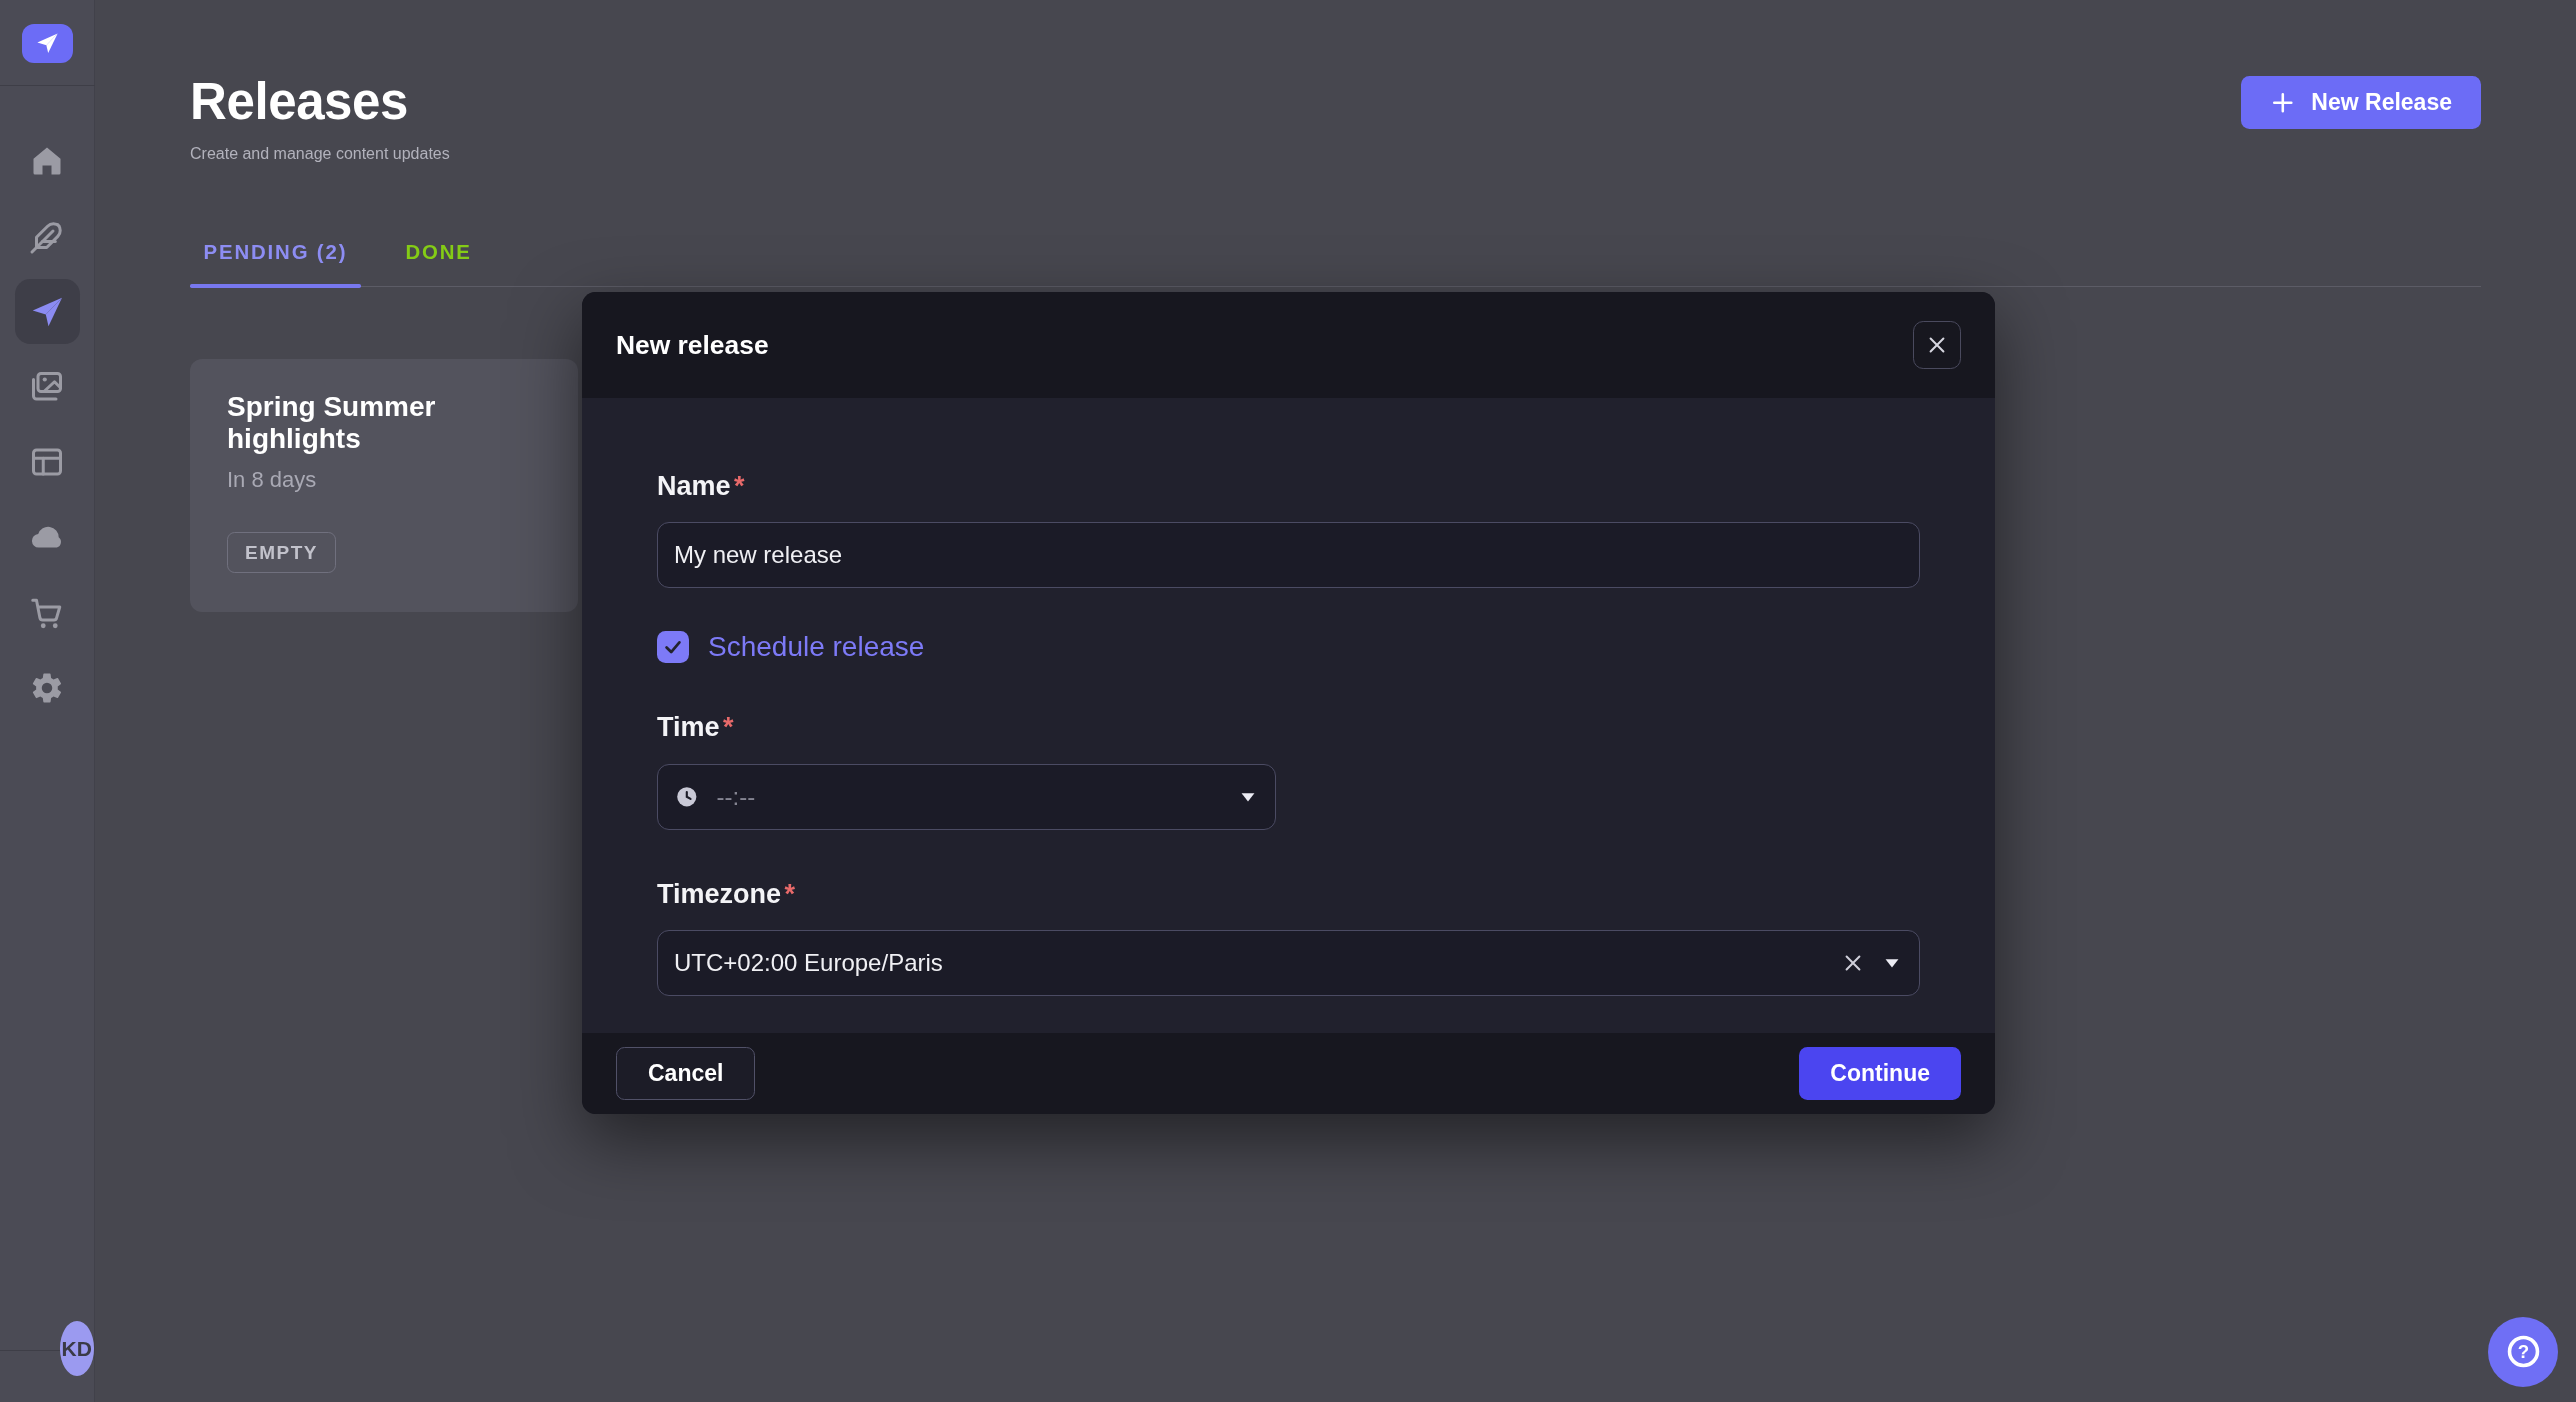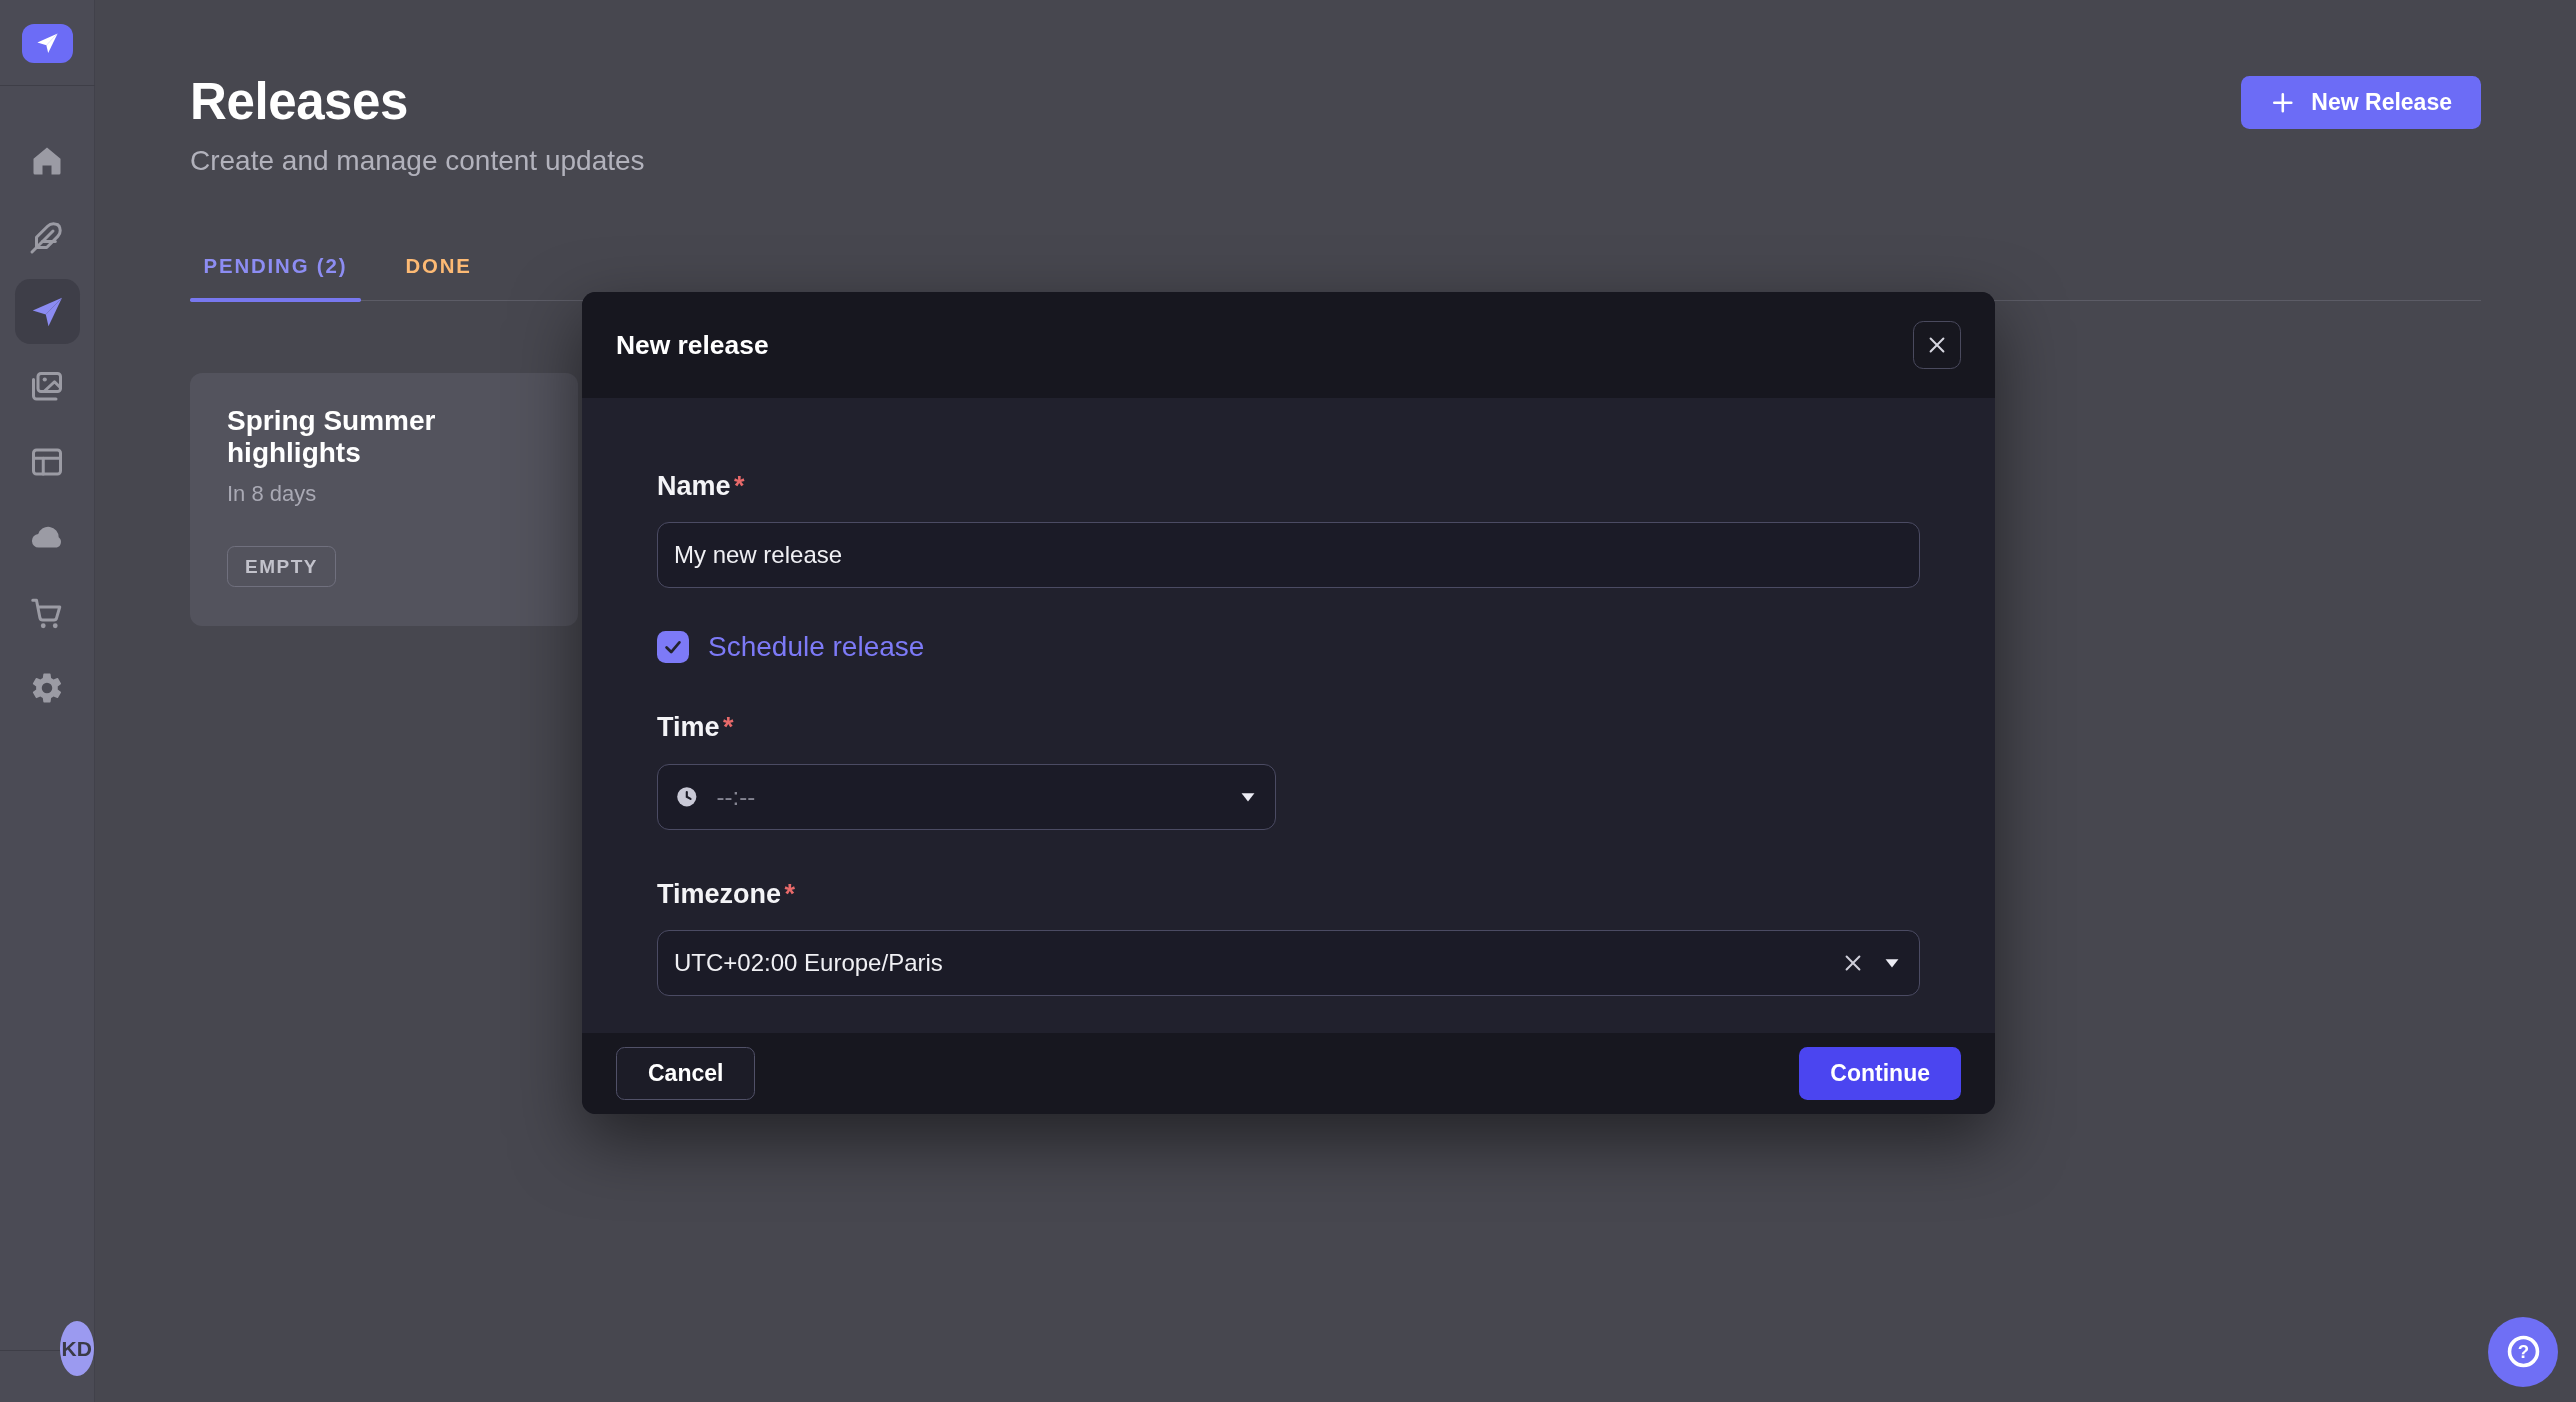--- a/index.html
+++ b/index.html
@@ -35,36 +35,36 @@
     display:flex; align-items:center; justify-content:center; cursor:pointer;
   }
 
   
   .main { margin-left:95px; height:100%; }
   .page-header {
     display:flex; justify-content:space-between; align-items:flex-start;
     padding:72px 95px 0 95px;
   }
   .page-title { font-size:51px; font-weight:bold; letter-spacing:-0.4px; color:#ffffff; }
-  .page-subtitle { margin-top:13.6px; font-size:28px; color:#b2b2bc; font-weight:normal; }
+  .page-subtitle { margin-top:13.6px; font-size:16px; color:#b2b2bc; font-weight:normal; }
   .new-release-btn {
     height:53px; padding:0 29px; border:none; border-radius:8.5px;
     background:#6c6cf6; color:#fff; font-size:23px; font-weight:bold;
     display:flex; align-items:center; gap:15.3px; cursor:pointer; margin-top:4.3px;
     font-family:inherit;
   }
 
   .tabs {
     margin:65px 95px 0 95px; display:flex; gap:31px;
     border-bottom:0.9px solid #5c5c66;
   }
   .tab {
     position:relative; padding:13.6px 13.6px 22px 13.6px;
     font-size:20.4px; font-weight:bold; letter-spacing:0.09em;
-    color:#fdba74; cursor:pointer;
+    color:#84cc16; cursor:pointer;
   }
   .tab.active { color:#8d8df3; }
   .tab.active::after {
     content:""; position:absolute; left:0; right:0; bottom:-1.7px; height:3.4px;
     background:#7878ef; border-radius:1.7px;
   }
 
   .release-card {
     margin:72px 0 0 95px; width:388px; border-radius:12px;
     background:#53535d; padding:32px 37px 39px 37px; cursor:pointer;

